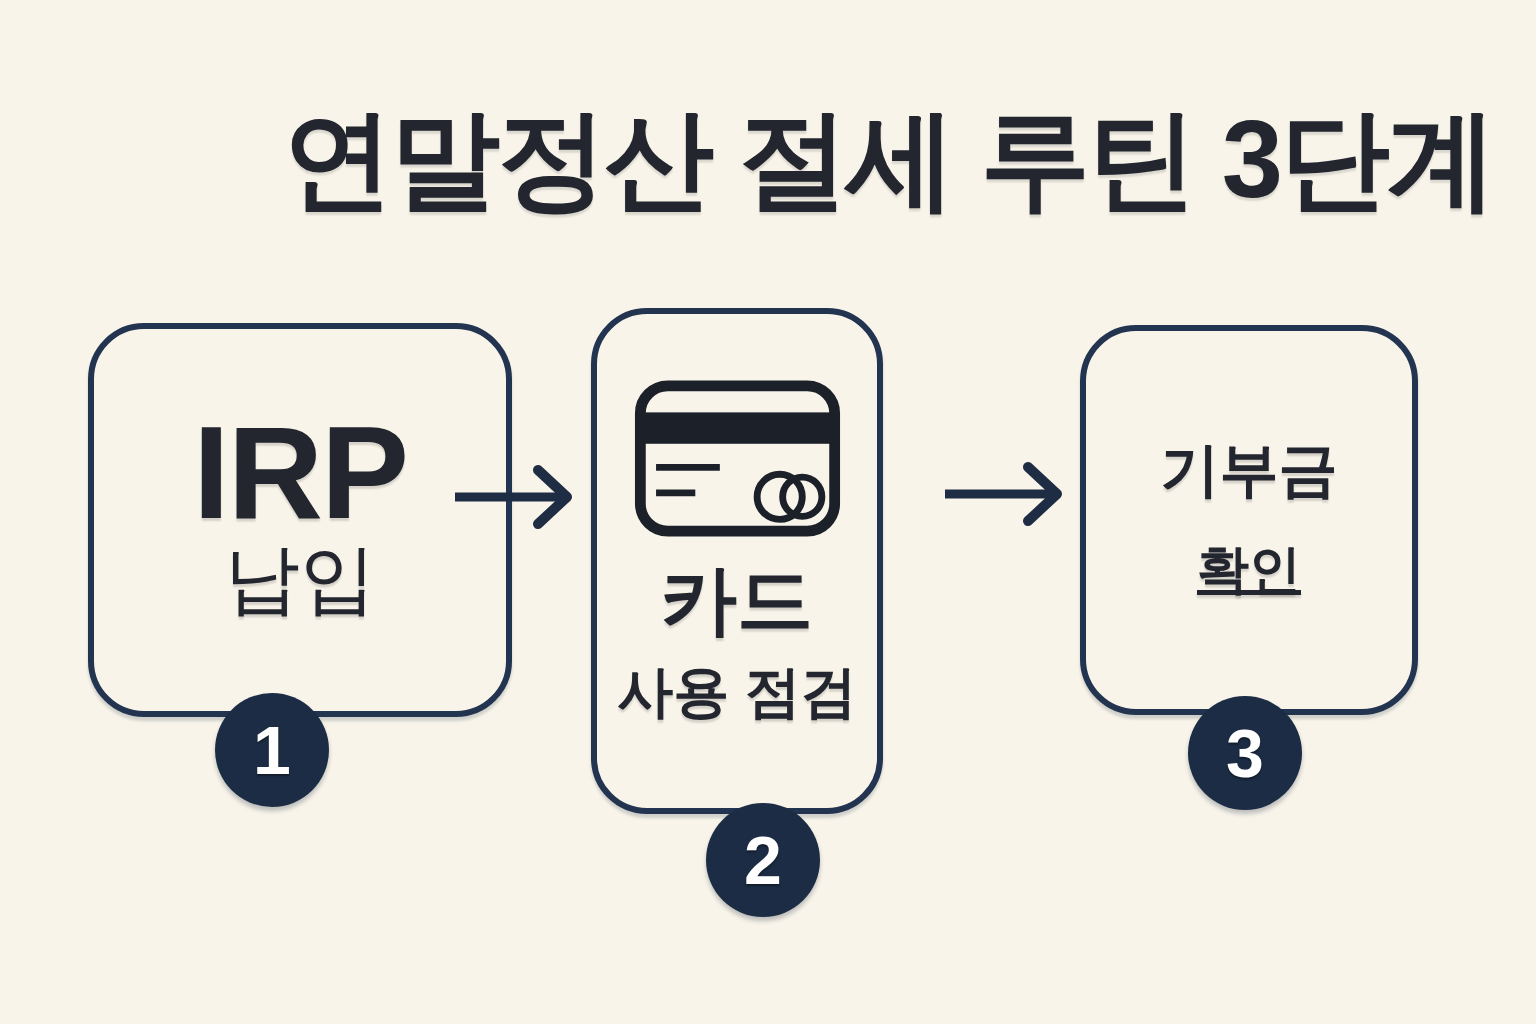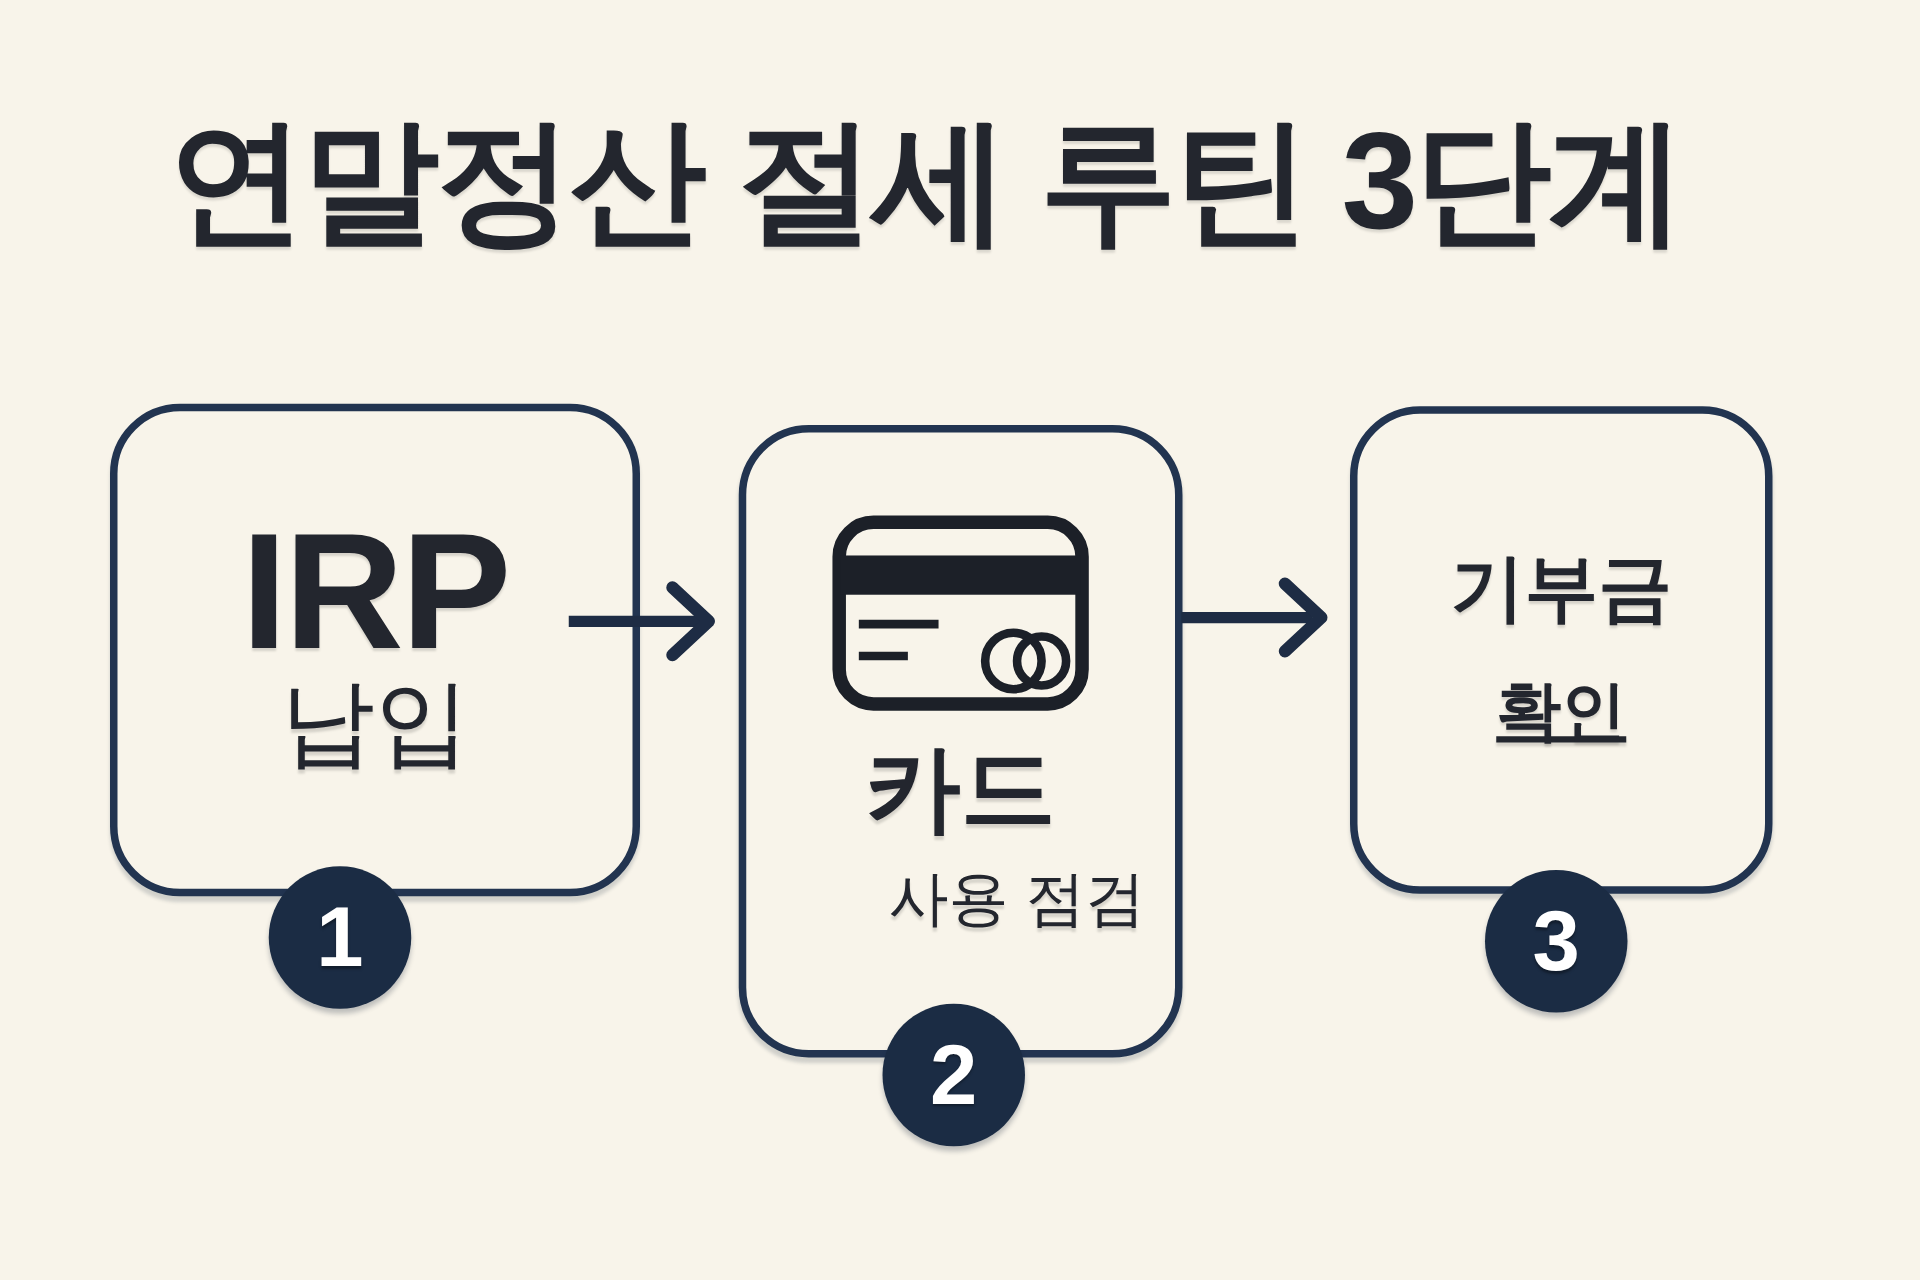--- a/index.html
+++ b/index.html
@@ -11,56 +11,56 @@
   }
   .canvas {
     position: relative;
     width: 1536px; height: 1024px;
     background: #f8f4ea;
   }
   .page-title {
     position: absolute;
     left: 0; top: 84px;
     width: 1480px;
-    text-align: center;
+    text-align: right;
     font-size: 110px;
     font-weight: 900;
     letter-spacing: -3px;
     color: #23262e;
     line-height: 1.1;
-    margin: 0;
+    margin: 14px;
     text-shadow: 0 3px 2px rgba(0,0,0,0.12);
   }
   .card {
     position: absolute;
     box-sizing: border-box;
     border: 6px solid #223450;
     border-radius: 56px;
     background: #f8f4ea;
     box-shadow: 0 4px 3px rgba(30,42,62,0.18);
   }
   .card-1 { left: 88px;  top: 323px; width: 424px; height: 394px; }
-  .card-2 { left: 591px; top: 340px; width: 355px; height: 506px; }
+  .card-2 { left: 591px; top: 308px; width: 292px; height: 506px; }
   .card-3 { left: 1080px; top: 325px; width: 338px; height: 390px; }
 
   .card .line {
     position: absolute;
     left: 0; width: 100%;
     text-align: center;
     color: #23262e;
     line-height: 1;
     text-shadow: 0 3px 2px rgba(0,0,0,0.14);
     white-space: nowrap;
   }
   .card-1 .big-label   { top: 78px;  font-size: 132px; font-weight: 900; letter-spacing: -2px; }
   .card-1 .sub-label   { top: 212px; font-size: 76px;  font-weight: 400; }
 
   .card-2 .icon-wrap   { position: absolute; left: 0; top: 66px; width: 100%; text-align: center; }
   .card-2 .line-one    { top: 248px; font-size: 76px; font-weight: 800; }
-  .card-2 .line-two    { top: 350px; font-size: 48px; font-weight: 400; padding-left: 45px; }
+  .card-2 .line-two    { top: 350px; font-size: 56px; font-weight: 700; }
 
   .card-3 .line-one    { top: 110px; font-size: 59px; font-weight: 800; }
   .card-3 .line-two    { top: 212px; font-size: 52px; font-weight: 800; text-decoration: underline; }
 
   .badge {
     position: absolute;
     width: 114px; height: 114px;
     border-radius: 50%;
     background: #1b2c44;
     display: flex;

